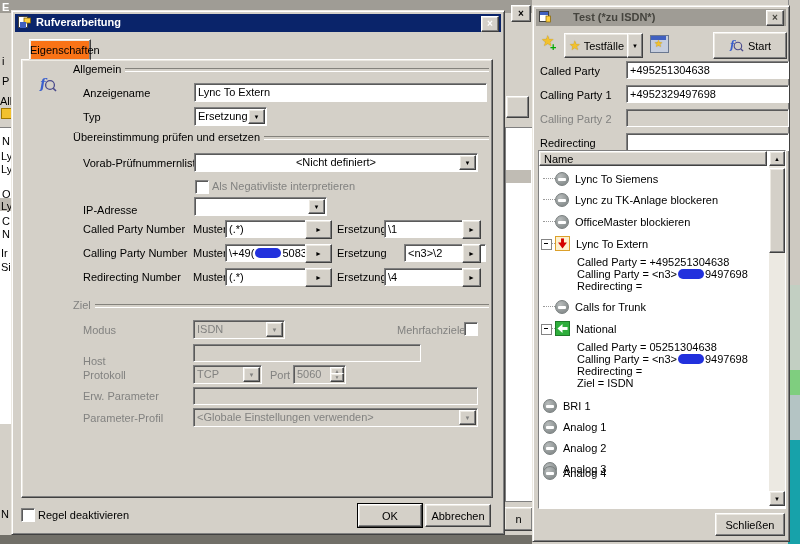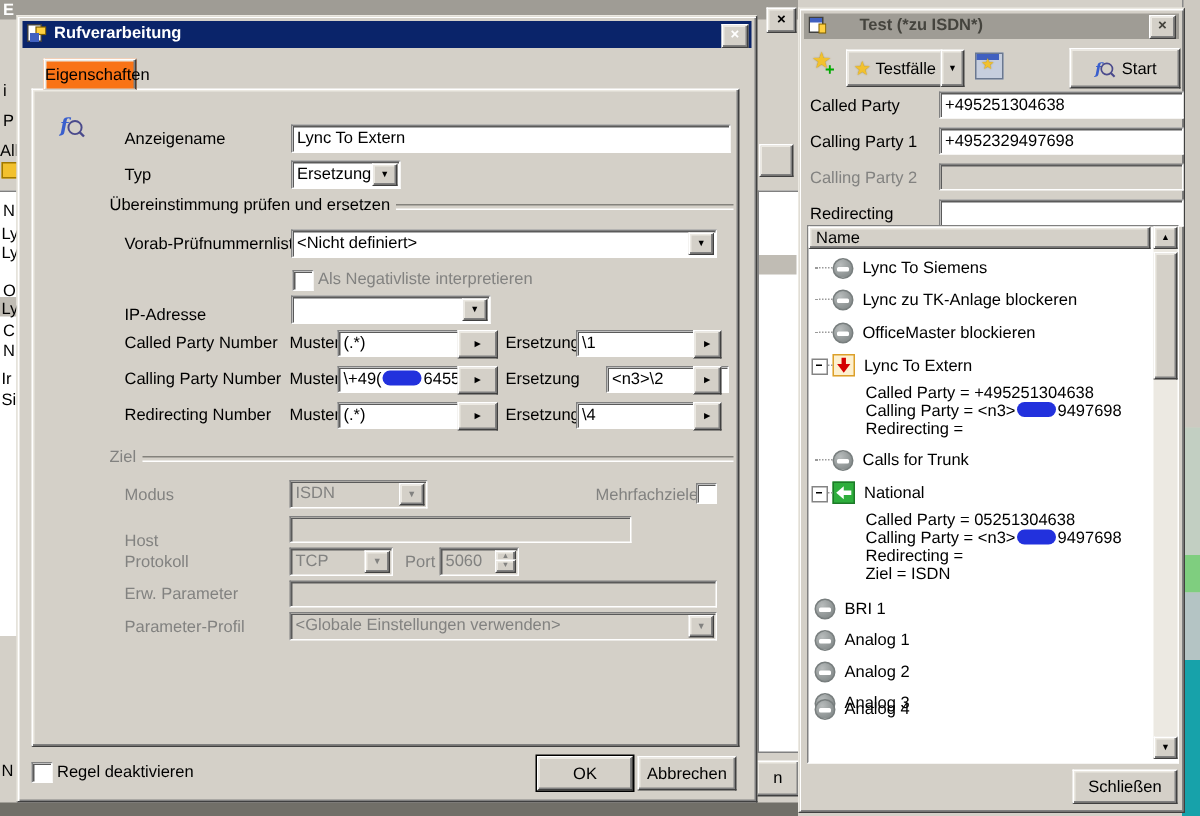--- a/index.html
+++ b/index.html
@@ -111,36 +111,40 @@
     </div>
 
     <div class="abs raised" style="left:9px;top:48px;width:470px;height:437px;"></div>
 
     <svg class="abs" style="left:27px;top:64px;" width="18" height="18" viewBox="0 0 18 18">
       <text x="1" y="13" font-family="DejaVu Serif, serif" font-style="italic" font-size="13" fill="#3a5fcd" font-weight="bold">f</text>
       <circle cx="11" cy="10" r="4.4" fill="none" stroke="#4a4a8c" stroke-width="1.3"></circle>
       <line x1="14.2" y1="13.2" x2="17" y2="16" stroke="#4a4a8c" stroke-width="1.6"></line>
     </svg>
 
+    <div class="abs grp" style="left:61px;top:52px;width:416px;">
+      <span class="gl">Allgemein</span>
+        <div class="etch"></div>
+    </div>
     <span class="abs nw" style="left:71px;top:76px;">Anzeigename</span>
     <div class="abs sunken txt" style="left:182px;top:72px;width:285px;height:15px;">
       <span>Lync To Extern</span></div>
     <span class="abs nw" style="left:71px;top:100px;">Typ</span>
     <div class="abs sunken txt" style="left:182px;top:96px;width:65px;height:15px;">
       <span>Ersetzung</span>
       <div class="combo-arrow raised">
           <span>▼</span>
         </div></div>
 
     <div class="abs grp" style="left:61px;top:120px;width:416px;">
       <span class="gl">Übereinstimmung prüfen und ersetzen</span>
         <div class="etch"></div>
     </div>
     <span class="abs nw" style="left:71px;top:146px;">Vorab-Prüfnummernliste</span>
-    <div class="abs sunken txt" style="left:182px;top:142px;width:276px;height:15px;">
+    <div class="abs sunken txt" style="left:182px;top:142px;width:276px;height:15px;text-align:center;">
       <span>&lt;Nicht definiert&gt;</span>
       <div class="combo-arrow raised">
           <span>▼</span>
         </div></div>
 
     <div class="abs cb" style="left:183px;top:169px;"></div>
     <span class="abs nw dis" style="left:200px;top:169px;">Als Negativliste interpretieren</span>
 
     <span class="abs nw" style="left:71px;top:193px;">IP-Adresse</span>
     <div class="abs sunken txt" style="left:182px;top:186px;width:125px;height:15px;">
@@ -159,21 +163,21 @@
     <span class="abs nw" style="left:325px;top:212px;">Ersetzung</span>
     <div class="abs sunken txt" style="left:372px;top:209px;width:74px;height:14px;">
       <span>\1</span></div>
     <div class="abs raised btn arrbtn" style="left:450px;top:209px;width:17px;height:17px;">
       <span>►</span>
       </div>
 
     <span class="abs nw" style="left:71px;top:236px;">Calling Party Number</span>
     <span class="abs nw" style="left:181px;top:236px;">Muster</span>
     <div class="abs sunken txt" style="left:213px;top:233px;width:76px;height:14px;">
-      <span>\+49(</span><span class="blob"></span><span>6455</span></div>
+      <span>\+49(</span><span class="blob"></span><span>5083</span></div>
     <div class="abs raised btn arrbtn" style="left:293px;top:233px;width:25px;height:17px;">
       <span>►</span>
       </div>
     <span class="abs nw" style="left:325px;top:236px;">Ersetzung</span>
     <div class="abs sunken txt" style="left:372px;top:233px;width:74px;height:14px;margin-left:20px;">
       <span>&lt;n3&gt;\2</span></div>
     <div class="abs raised btn arrbtn" style="left:450px;top:233px;width:17px;height:17px;">
       <span>►</span>
       </div>
 

